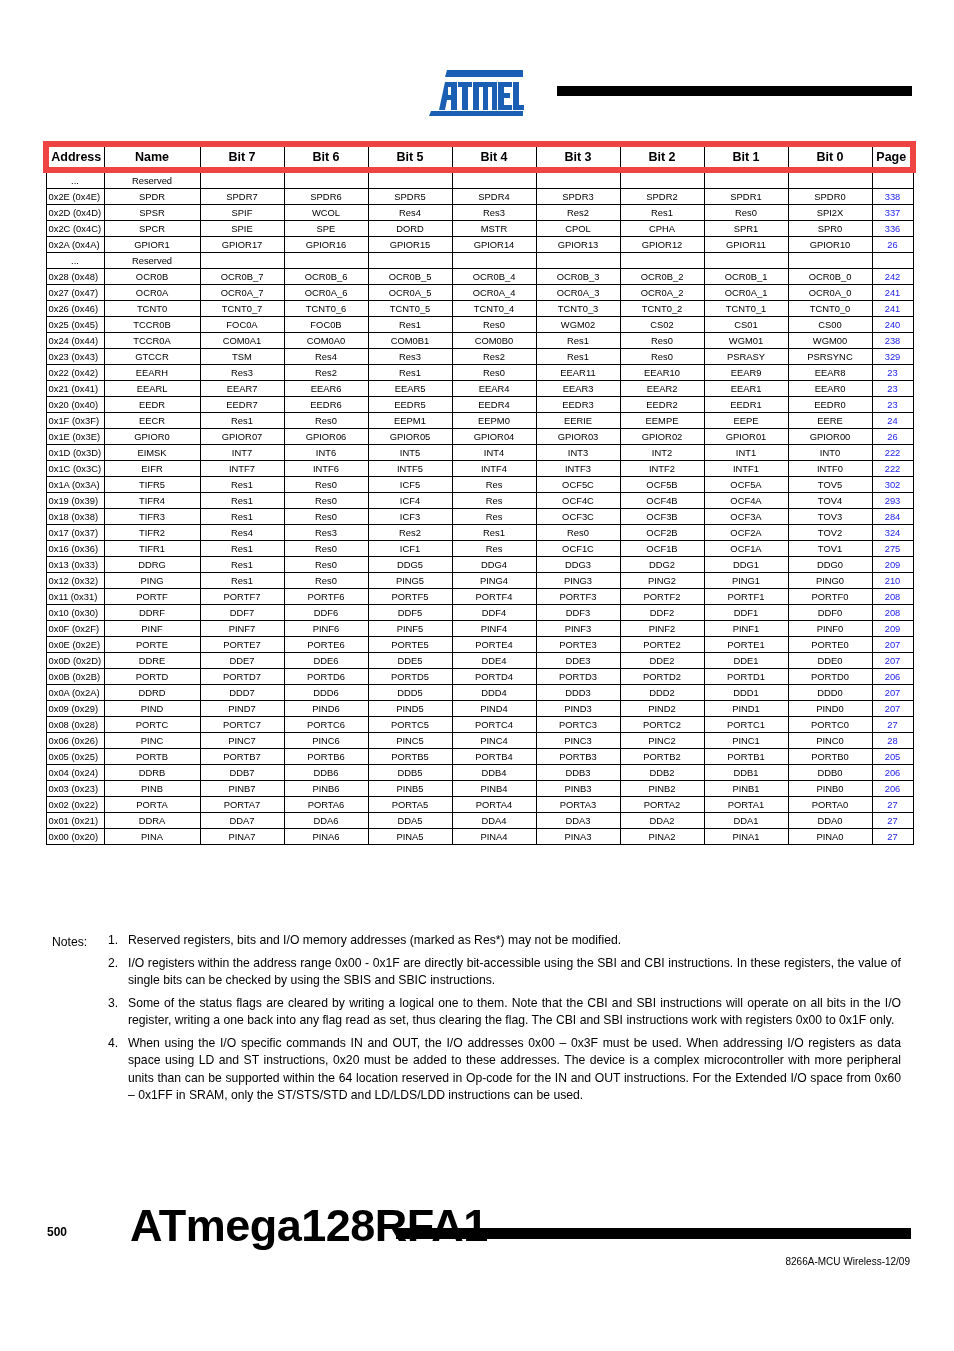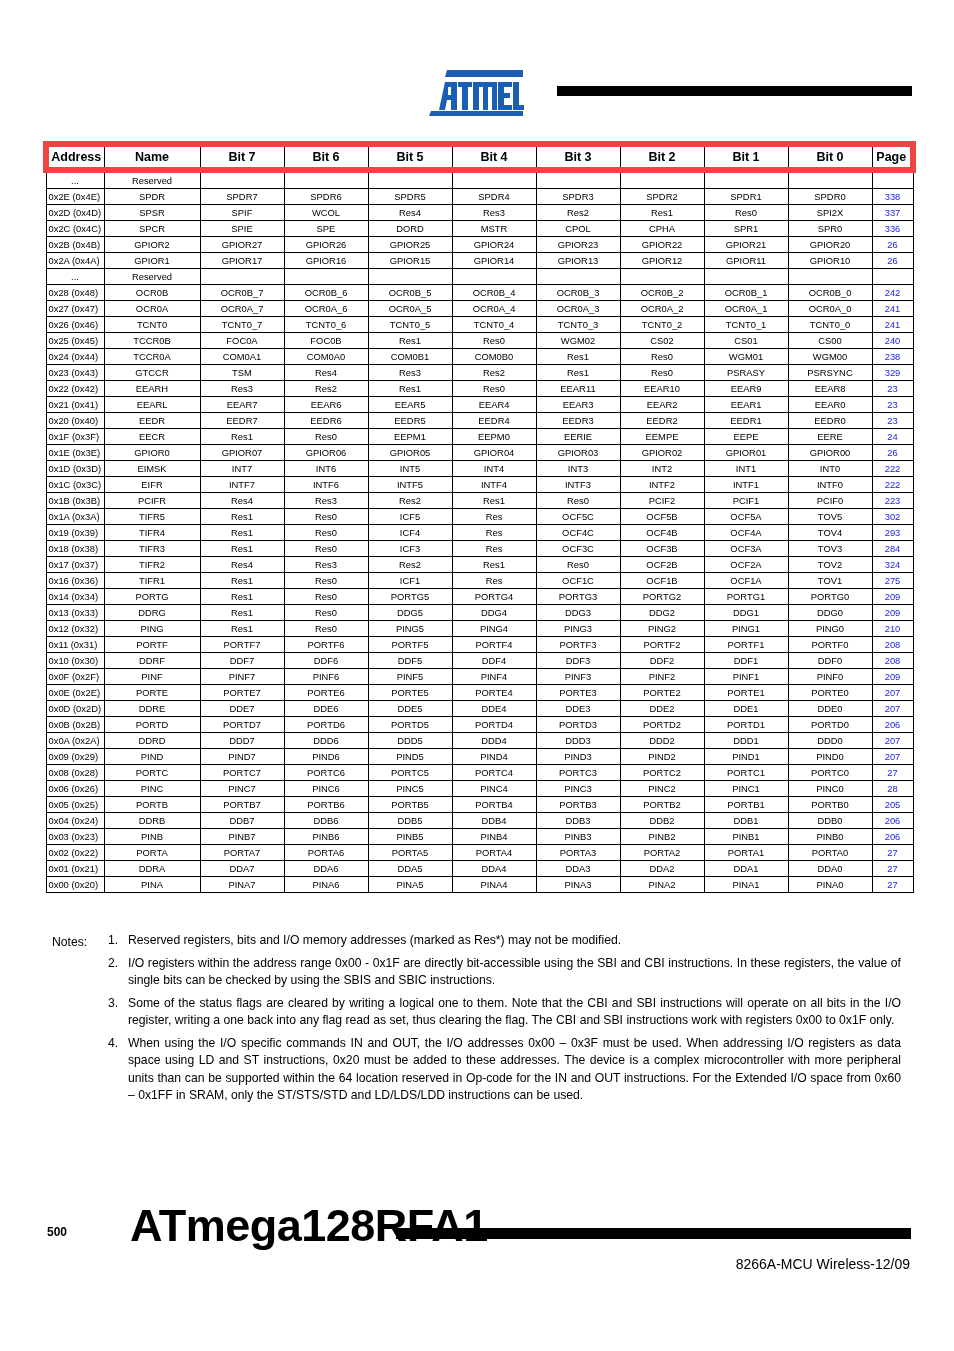--- a/index.html
+++ b/index.html
@@ -19,21 +19,21 @@
 
   .notes { position: absolute; left: 52px; top: 932px; width: 850px; font-size: 12.2px; line-height: 17.5px; }
   .notes .label { position: absolute; left: 0; top: 2px; }
   .notes ol { margin: 0; padding: 0; list-style: none; position: absolute; left: 56px; top: 0; width: 793px; }
   .notes li { position: relative; margin-bottom: 5px; text-align: justify; padding-left: 20px; }
   .notes li .num { position: absolute; left: 0; top: 0; }
 
   .page-number { position: absolute; left: 47px; top: 1225px; font-size: 12px; font-weight: bold; }
   .doc-title { position: absolute; left: 130px; top: 1200px; font-size: 45px; font-weight: bold; letter-spacing: -0.5px; }
   .footer-bar { position: absolute; left: 396px; top: 1228px; width: 515px; height: 11px; background: #000; }
-  .doc-code { position: absolute; right: 44px; top: 1256px; font-size: 14px; }
+  .doc-code { position: absolute; right: 44px; top: 1256px; font-size: 10px; }
 </style>
 </head>
 <body>
 
 <div class="logo">
   <svg width="100" height="48" viewBox="0 0 100 48">
     <g fill="#1a5fb4">
 
       <polygon points="20,2 96,2 96,9 18,9"></polygon>
 
@@ -140,33 +140,20 @@
         <td>SPE</td>
         <td>DORD</td>
         <td>MSTR</td>
         <td>CPOL</td>
         <td>CPHA</td>
         <td>SPR1</td>
         <td>SPR0</td>
         <td class="page">336</td>
       </tr>
       <tr>
-        <td class="addr">0x2B (0x4B)</td>
-        <td>GPIOR2</td>
-        <td>GPIOR27</td>
-        <td>GPIOR26</td>
-        <td>GPIOR25</td>
-        <td>GPIOR24</td>
-        <td>GPIOR23</td>
-        <td>GPIOR22</td>
-        <td>GPIOR21</td>
-        <td>GPIOR20</td>
-        <td class="page">26</td>
-      </tr>
-      <tr>
         <td class="addr">0x2A (0x4A)</td>
         <td>GPIOR1</td>
         <td>GPIOR17</td>
         <td>GPIOR16</td>
         <td>GPIOR15</td>
         <td>GPIOR14</td>
         <td>GPIOR13</td>
         <td>GPIOR12</td>
         <td>GPIOR11</td>
         <td>GPIOR10</td>
@@ -348,33 +335,20 @@
         <td>INTF6</td>
         <td>INTF5</td>
         <td>INTF4</td>
         <td>INTF3</td>
         <td>INTF2</td>
         <td>INTF1</td>
         <td>INTF0</td>
         <td class="page">222</td>
       </tr>
       <tr>
-        <td class="addr">0x1B (0x3B)</td>
-        <td>PCIFR</td>
-        <td>Res4</td>
-        <td>Res3</td>
-        <td>Res2</td>
-        <td>Res1</td>
-        <td>Res0</td>
-        <td>PCIF2</td>
-        <td>PCIF1</td>
-        <td>PCIF0</td>
-        <td class="page">223</td>
-      </tr>
-      <tr>
         <td class="addr">0x1A (0x3A)</td>
         <td>TIFR5</td>
         <td>Res1</td>
         <td>Res0</td>
         <td>ICF5</td>
         <td>Res</td>
         <td>OCF5C</td>
         <td>OCF5B</td>
         <td>OCF5A</td>
         <td>TOV5</td>
@@ -424,33 +398,20 @@
         <td>TIFR1</td>
         <td>Res1</td>
         <td>Res0</td>
         <td>ICF1</td>
         <td>Res</td>
         <td>OCF1C</td>
         <td>OCF1B</td>
         <td>OCF1A</td>
         <td>TOV1</td>
         <td class="page">275</td>
-      </tr>
-      <tr>
-        <td class="addr">0x14 (0x34)</td>
-        <td>PORTG</td>
-        <td>Res1</td>
-        <td>Res0</td>
-        <td>PORTG5</td>
-        <td>PORTG4</td>
-        <td>PORTG3</td>
-        <td>PORTG2</td>
-        <td>PORTG1</td>
-        <td>PORTG0</td>
-        <td class="page">209</td>
       </tr>
       <tr>
         <td class="addr">0x13 (0x33)</td>
         <td>DDRG</td>
         <td>Res1</td>
         <td>Res0</td>
         <td>DDG5</td>
         <td>DDG4</td>
         <td>DDG3</td>
         <td>DDG2</td>

